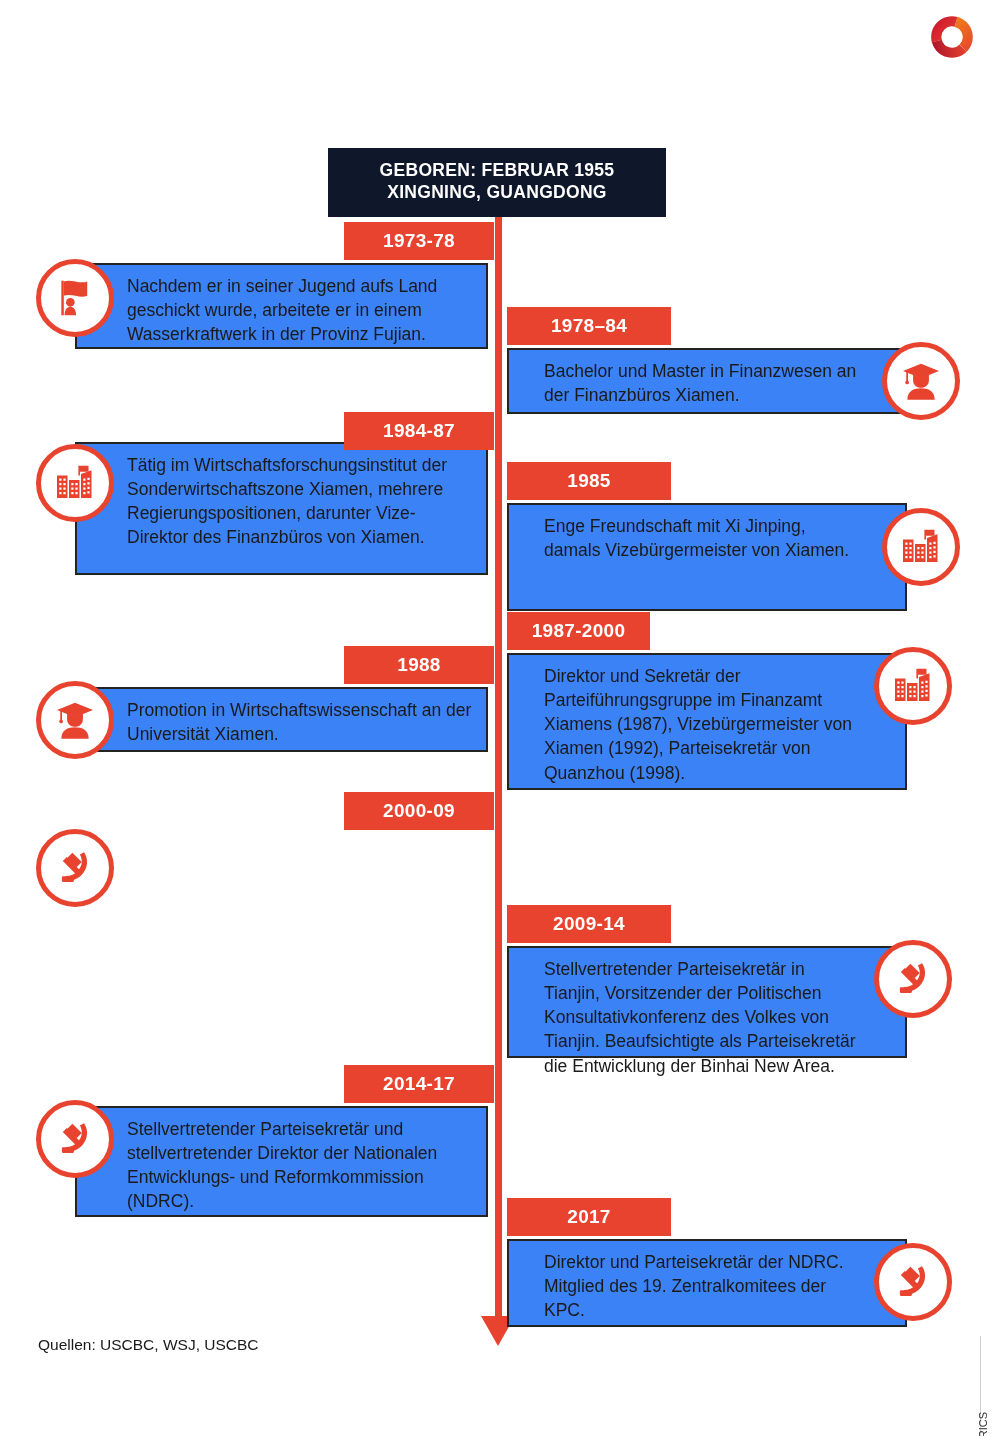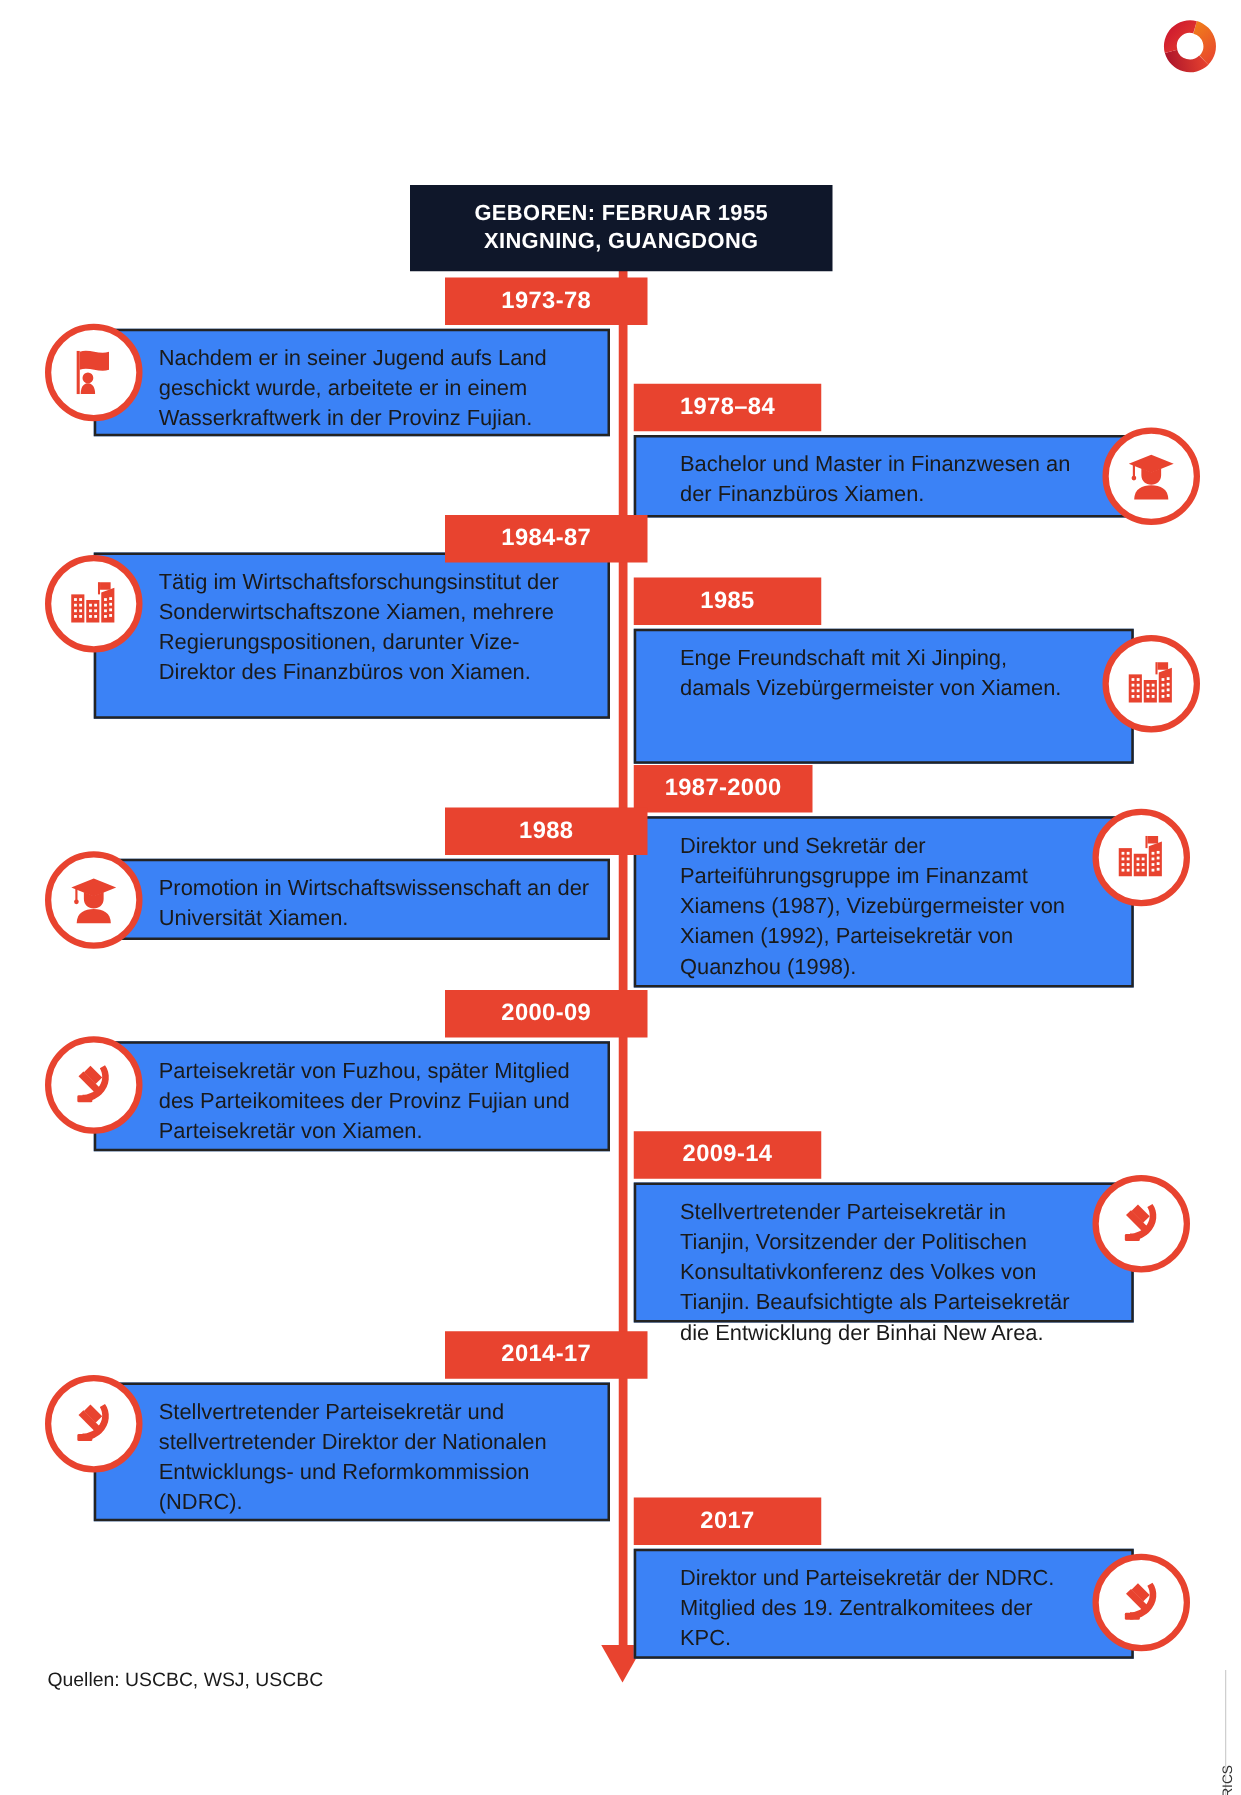--- a/index.html
+++ b/index.html
@@ -95,22 +95,22 @@
     color: #ffffff;
     font-size: 19px;
     font-weight: bold;
     letter-spacing: 0.3px;
     height: 38px;
     line-height: 38px;
     text-align: center;
     box-sizing: border-box;
     z-index: 4;
   }
-  .badge.left  { width: 162px; left: 356px; }
-  .badge.right { width: 150px; left: 507px; }
+  .badge.left  { width: 150px; left: 344px; }
+  .badge.right { width: 164px; left: 507px; }
 
   
   .box {
     position: absolute;
     background: #3b82f6;
     border: 2px solid #232323;
     box-sizing: border-box;
     font-size: 17.5px;
     line-height: 1.38;
     color: #1a1a1a;
@@ -363,23 +363,20 @@
     <svg width="46" height="46" viewBox="0 0 64 64" aria-hidden="true">
       <path d="M32 8 L57 18 L32 28 L7 18 Z" fill="#E8432F"></path>
       <rect x="11.5" y="19.5" width="2.4" height="13" fill="#E8432F"></rect>
       <circle cx="12.7" cy="34" r="2.6" fill="#E8432F"></circle>
       <path d="M21 23 L21 31 C21 37.5, 26 41.5, 32 41.5 C38 41.5, 43 37.5, 43 31 L43 23 L32 27.5 Z" fill="#E8432F"></path>
       <path d="M13 58 C13 46, 22 42, 32 42 C42 42, 51 46, 51 58 Z" fill="#E8432F"></path>
     </svg>
   </div>
 
   <div class="badge left" style="top:792px">2000-09</div>
-  <div class="box left" style="top:833px; height:88px">
-    <span>Parteisekretär von Fuzhou, später Mitglied des Parteikomitees der Provinz Fujian und Parteisekretär von Xiamen.</span>
-  </div>
   <div class="icon-circle" style="left:36px; top:829px">
     <svg width="48" height="48" viewBox="0 0 64 64" aria-hidden="true">
       <g fill="#E8432F">
         <path d="M44 11 C50 19, 50 33, 40 42 C34 47.5, 26 50, 20 50 L20 42.5 C26 42.5, 32 40, 36 35.5 C42.5 28.5, 42 20, 38.5 14 Z"></path>
         <path d="M21.5 18.5 L28.5 11.5 L41 24 L34 31 Z"></path>
         <rect x="14" y="27" width="30" height="7.5" transform="rotate(45 29 30.75)"></rect>
         <rect x="14.5" y="43" width="16" height="7.5" rx="1.5"></rect>
       </g>
     </svg>
   </div>

